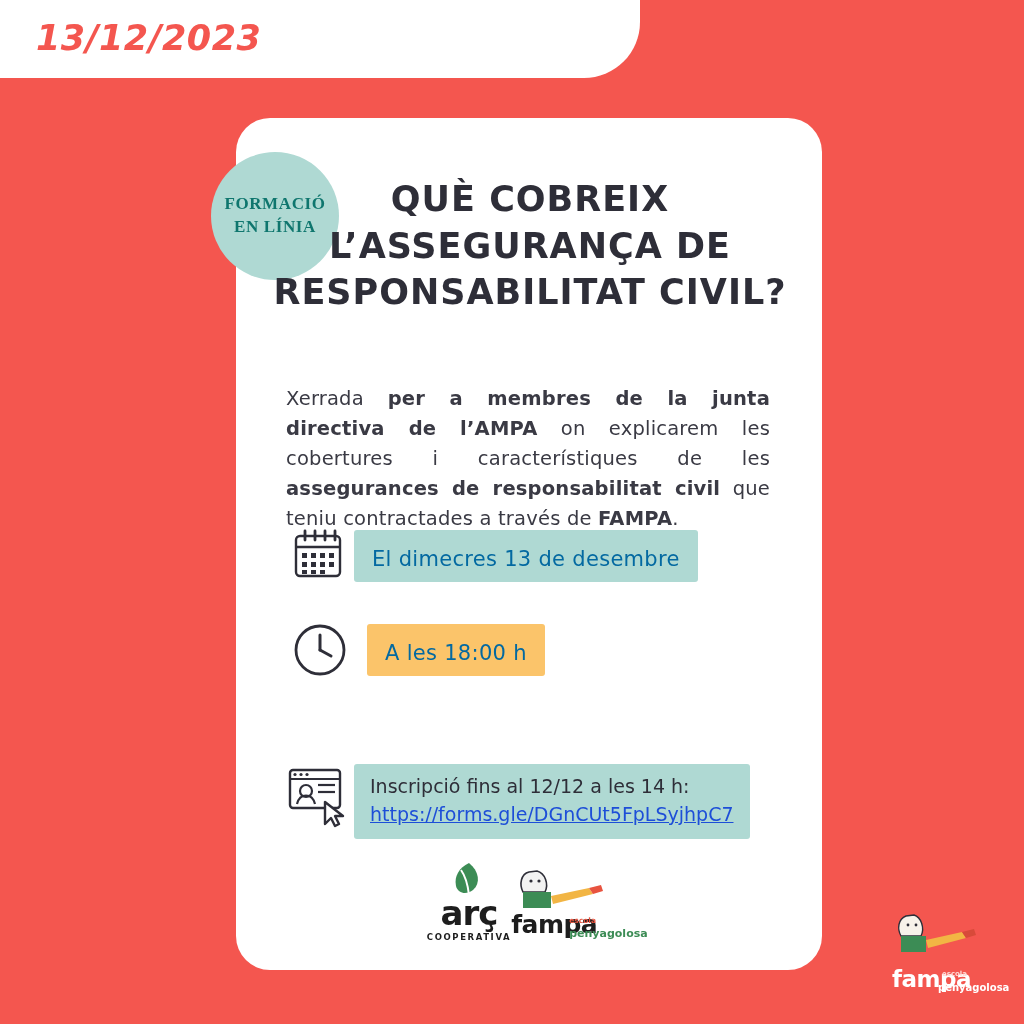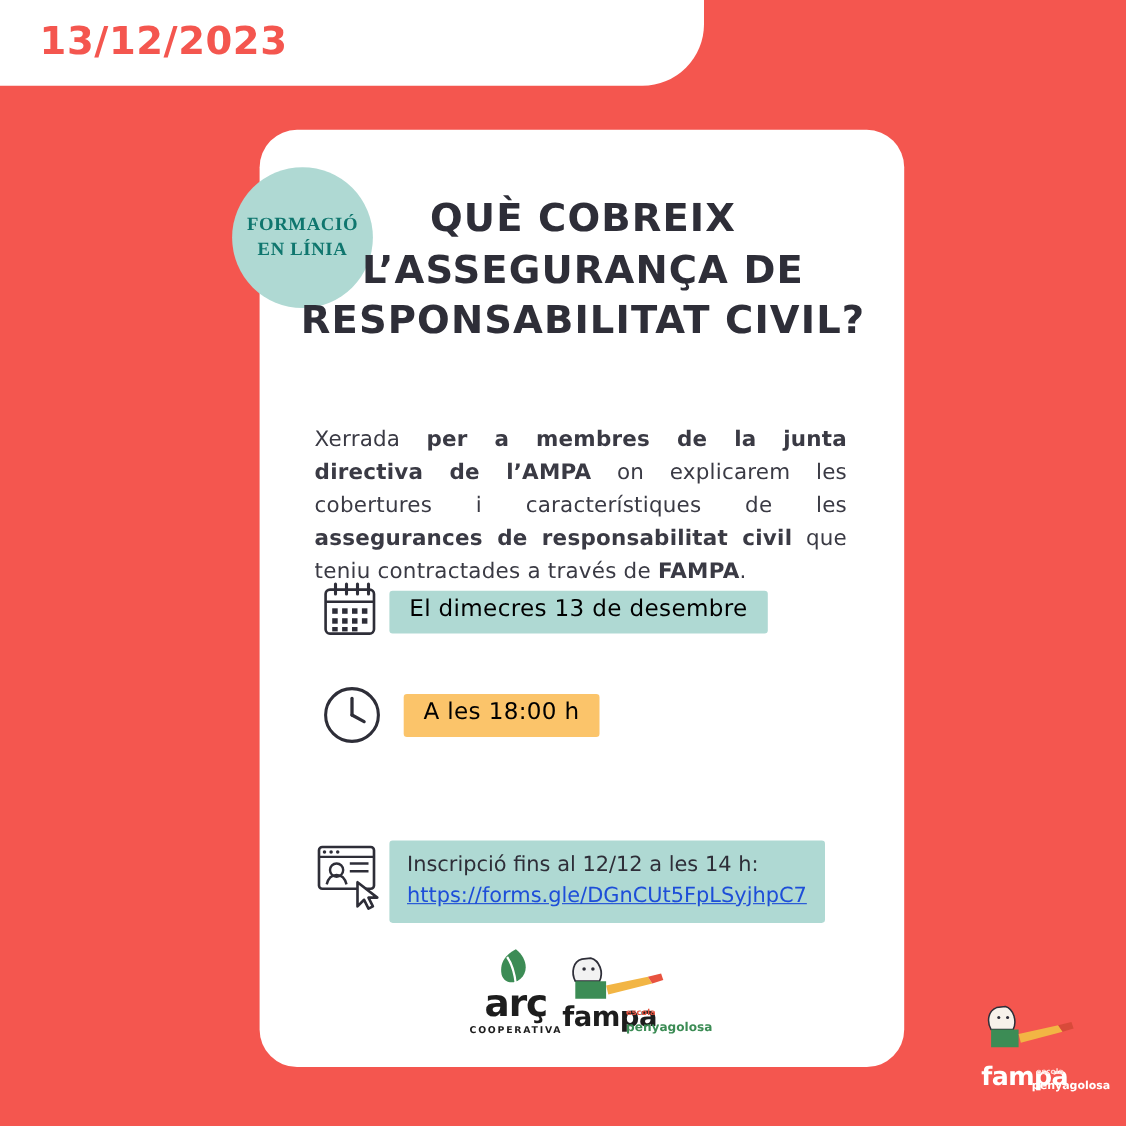--- a/index.html
+++ b/index.html
@@ -27,20 +27,21 @@
   }
   .date-text {
     position: absolute;
     top: 18px;
     left: 36px;
     font-family: "DejaVu Sans", sans-serif;
     font-size: 35px;
     font-weight: bold;
     color: #F4564F;
     letter-spacing: 0.5px;
+    font-style: italic;
   }
 
   
   .card {
     position: absolute;
     left: 236px;
     top: 118px;
     width: 586px;
     height: 852px;
     background: #FFFFFF;
@@ -114,23 +115,23 @@
 
   .icon-box {
     width: 68px;
     flex: 0 0 68px;
     display: flex;
     align-items: center;
     justify-content: center;
   }
 
   .pill {
-    padding: 4px 18px 11px 18px;
+    padding: 17px 18px 11px 18px;
     font-size: 21px;
-    color: #000000;
+    color: #0369a1;
     border-radius: 3px;
     letter-spacing: 0.3px;
     white-space: nowrap;
   }
   .pill-teal { background: #AFD9D3; }
   .pill-amber { background: #FBC46A; }
 
   .link-block {
     background: #AFD9D3;
     padding: 9px 16px 11px 16px;

